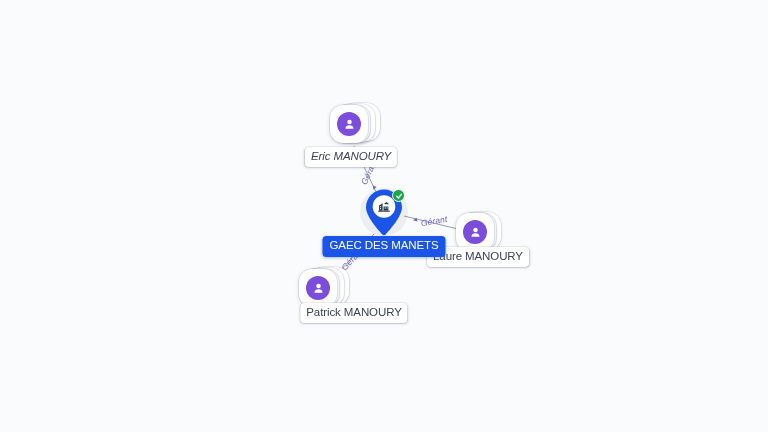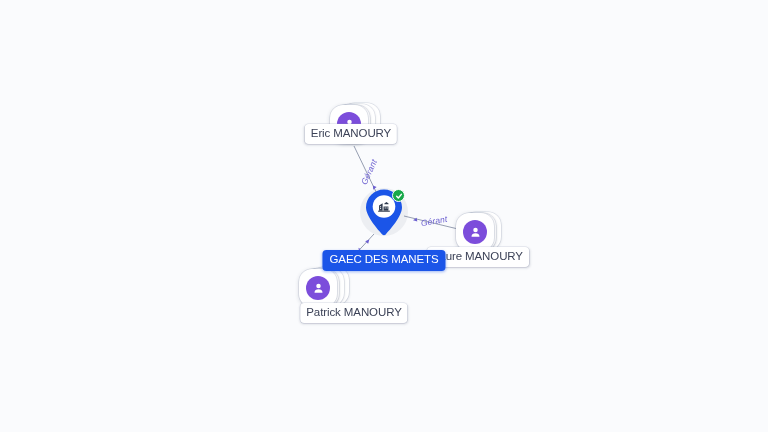--- a/index.html
+++ b/index.html
@@ -129,21 +129,20 @@
     box-shadow: 0 1px 2.5px rgba(40,50,80,0.22), 0 0 0 0.6px rgba(160,170,195,0.35);
     letter-spacing: -0.1px;
   }
   .node-label.primary {
     background: #1b55e8;
     color: #ffffff;
     font-size: 11.5px;
     padding: 4px 7px 5px 7px;
     border-radius: 4px;
     box-shadow: 0 1px 3px rgba(27,85,232,0.40);
-    margin-top: 14px;
   }
 
   
   .edge-label {
     position: absolute;
     transform-origin: 50% 50%;
     white-space: nowrap;
     font-size: 8.5px;
     font-style: italic;
     color: #6b5fd0;
@@ -183,21 +182,21 @@
       <div class="stack-card front">
         <div class="avatar-circle">
           <svg width="15" height="15" viewBox="0 0 24 24" fill="#ffffff">
             <circle cx="12" cy="8" r="3.6"></circle>
             <path d="M12 13.2c-3.6 0-6.3 2.1-6.3 4.3v1.3h12.6v-1.3c0-2.2-2.7-4.3-6.3-4.3z"></path>
           </svg>
         </div>
       </div>
     </div>
   </div>
-  <div class="node-label" style="left:351px; top:124px;">Eric MANOURY</div>
+  <div class="node-label" style="left:351px; top:147px;font-style:italic;">Eric MANOURY</div>
 
   <div class="node" style="left:478px; top:232px;">
     <div class="person-stack">
       <div class="stack-card c2"></div>
       <div class="stack-card c1"></div>
       <div class="stack-card front">
         <div class="avatar-circle">
           <svg width="15" height="15" viewBox="0 0 24 24" fill="#ffffff">
             <circle cx="12" cy="8" r="3.6"></circle>
             <path d="M12 13.2c-3.6 0-6.3 2.1-6.3 4.3v1.3h12.6v-1.3c0-2.2-2.7-4.3-6.3-4.3z"></path>

